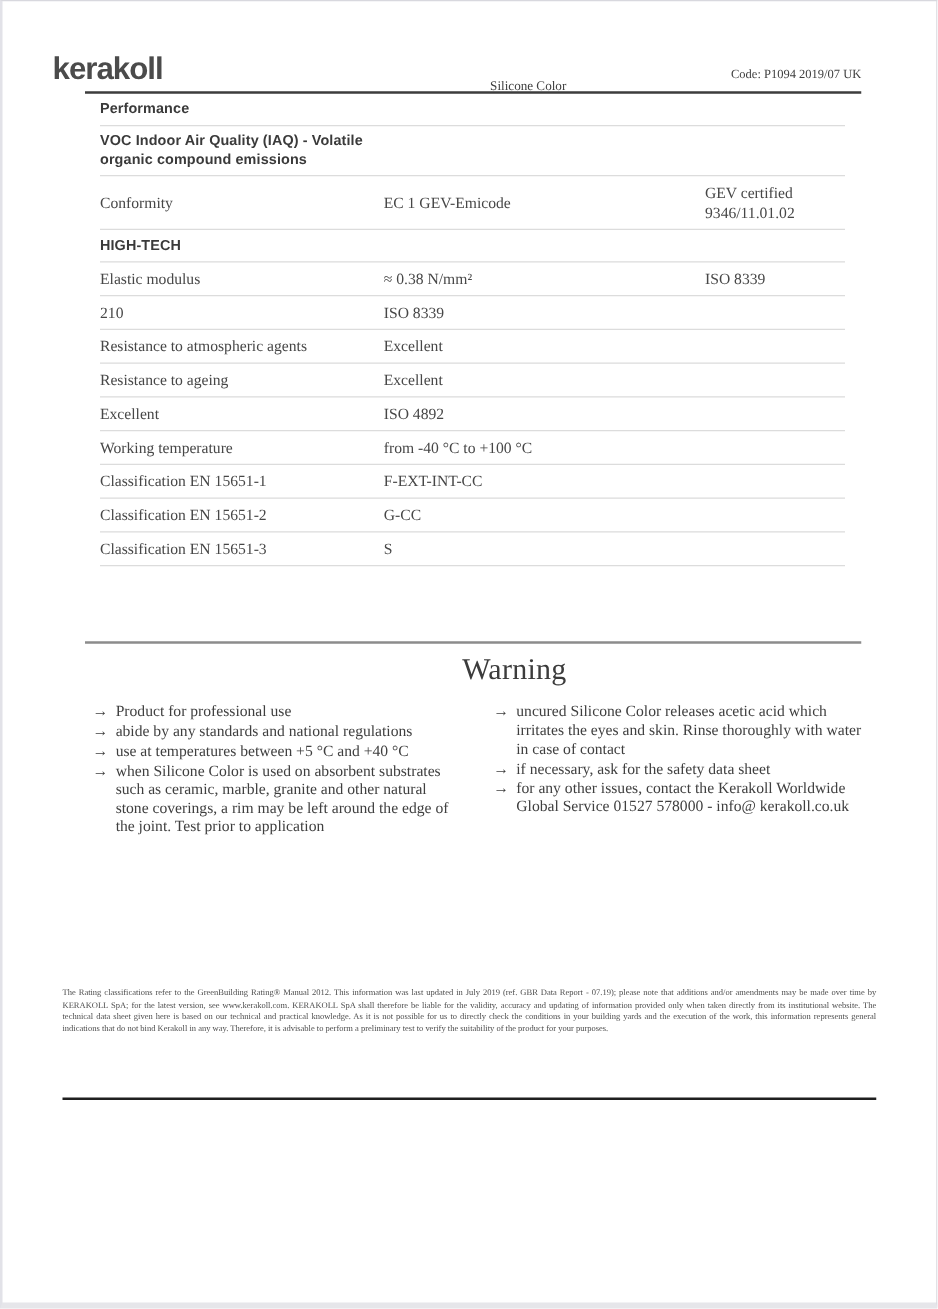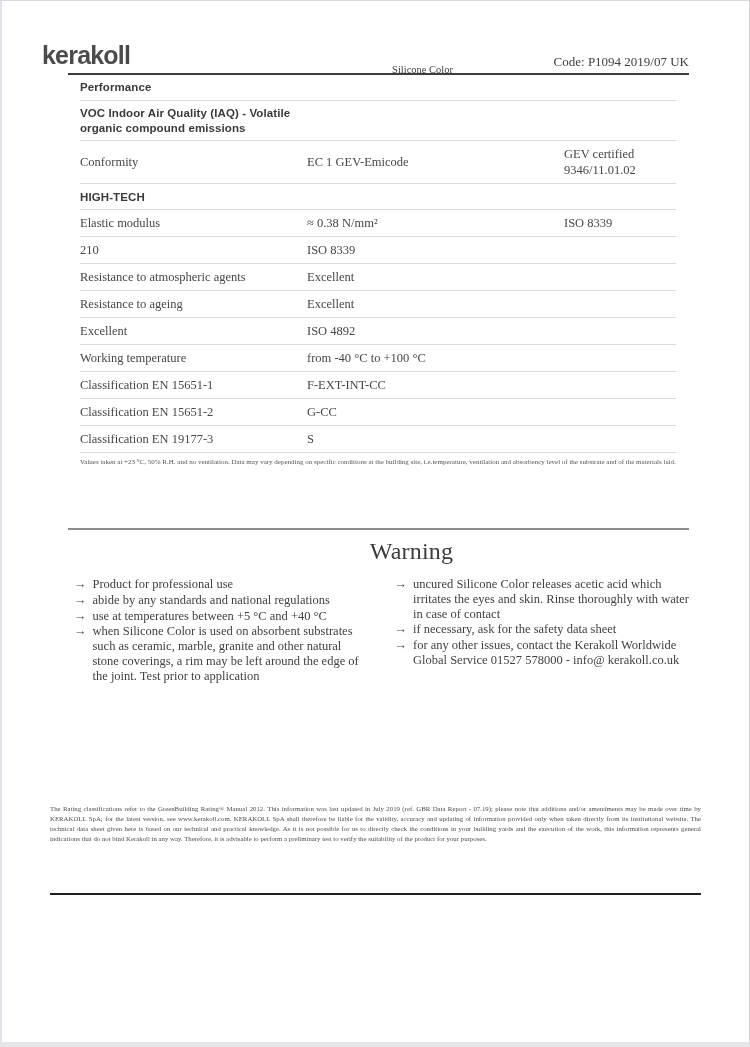--- a/index.html
+++ b/index.html
@@ -22,21 +22,21 @@
     font-family: "Liberation Sans", sans-serif;
     font-weight: 700; font-size: 25px; letter-spacing: -0.8px;
     color: #4b4b4b;
   }
   .doc-title {
     position: absolute; left: 56.3%; top: 63px; transform: translateX(-50%);
     font-size: 10.5px; color: #3f3f3f;
   }
   .doc-code {
     position: absolute; right: 60px; top: 53px;
-    font-size: 13px; color: #3f3f3f;
+    font-size: 10px; color: #3f3f3f;
   }
   .divider-dark { margin: 0 60px 0 66px; border-top: 2px solid #3d3d3d; }
   
   .perf-table { margin: 0 73px 0 78px; }
   .trow {
     display: grid; grid-template-columns: 227px 257px 1fr;
     align-items: center;
     border-bottom: 1px solid #dcdcdc;
     padding: 5px 0; min-height: 26px; box-sizing: border-box;
     font-size: 12.5px; line-height: 1.28; color: #474747;
@@ -146,27 +146,26 @@
         <div class="c1">Classification EN 15651-1</div>
         <div class="c2">F-EXT-INT-CC</div>
         <div class="c3"></div>
       </div>
       <div class="trow trow-data">
         <div class="c1">Classification EN 15651-2</div>
         <div class="c2">G-CC</div>
         <div class="c3"></div>
       </div>
       <div class="trow trow-data">
-        <div class="c1">Classification EN 19177-3</div>
+        <div class="c1">Classification EN 15651-3</div>
         <div class="c2">S</div>
         <div class="c3"></div>
       </div>
   </div>
 
-  <div class="table-footnote">Values taken at +23 °C, 50% R.H. and no ventilation. Data may vary depending on specific conditions at the building site, i.e.temperature, ventilation and absorbency level of the substrate and of the materials laid.</div>
 
   <div class="divider-mid"></div>
 
   <div class="warning-title">Warning</div>
 
   <div class="warning-grid">
     <ul class="warn-list">
       <li class="warn-item">
           <span class="warn-arrow">→</span>
           <span>Product for professional use</span>

